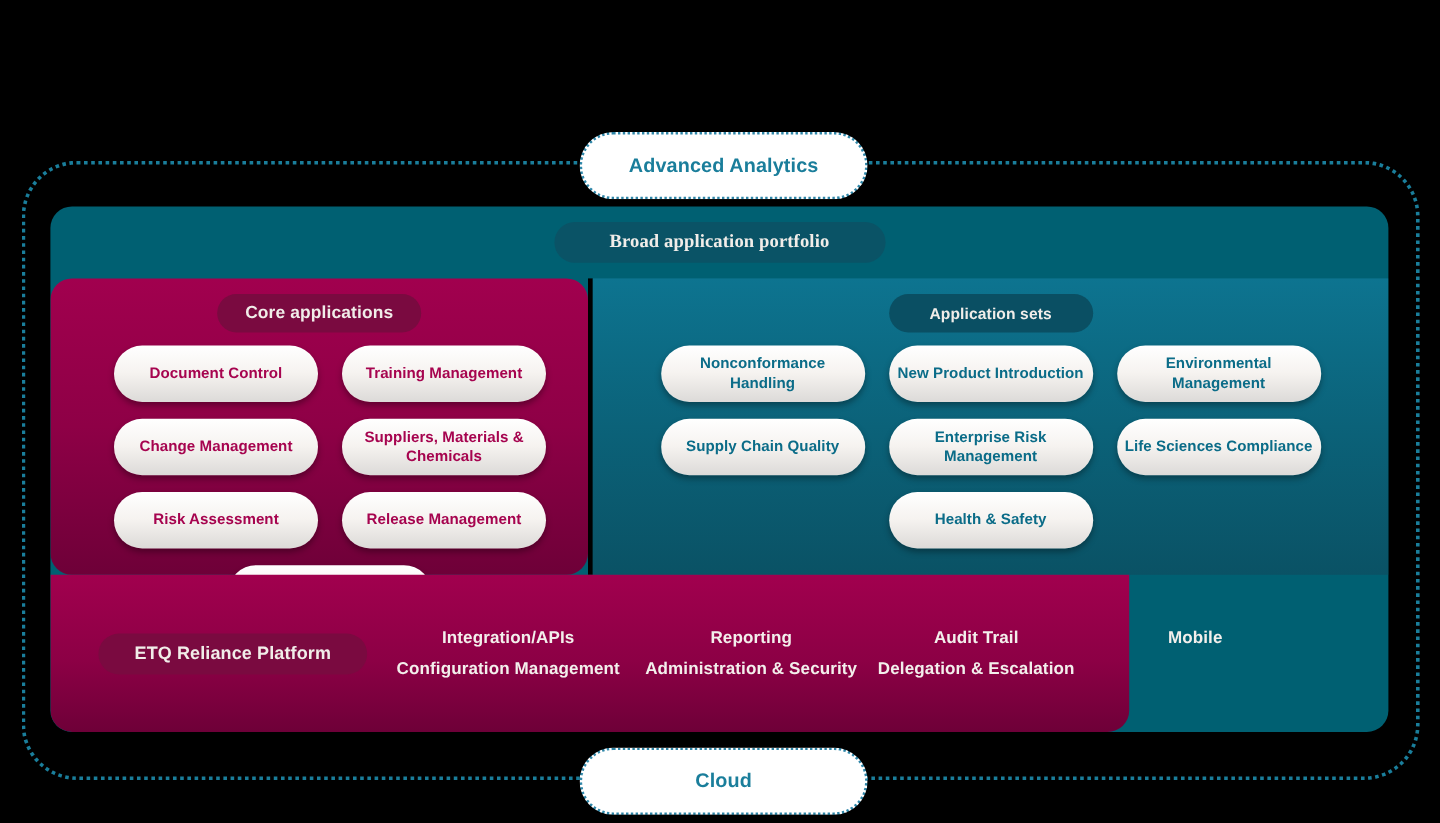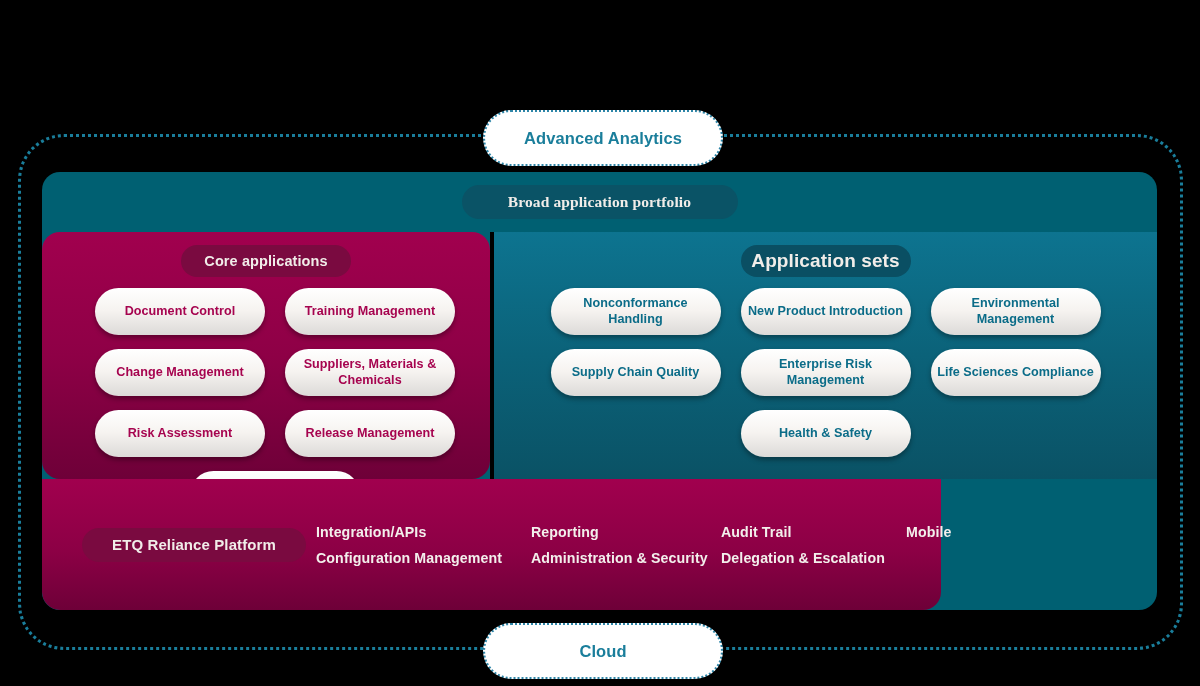--- a/index.html
+++ b/index.html
@@ -136,21 +136,21 @@
   .chip-core {
     background: #7A0A40;
     width: 170px;
     height: 32px;
     font-size: 14.5px;
   }
   .chip-sets {
     background: #0A4F63;
     width: 170px;
     height: 32px;
-    font-size: 19px;
+    font-size: 13px;
   }
 
   
   .card-grid {
     position: absolute;
     top: 56px;
     left: 0;
     width: 100%;
     display: flex;
     flex-wrap: wrap;
@@ -224,21 +224,21 @@
     margin-left: 10px;
   }
   .feature-row {
     display: flex;
     align-items: center;
   }
   .feature {
     color: #F3EFEC;
     font-size: 14.2px;
     font-weight: bold;
-    text-align: left;
+    text-align: center;
     letter-spacing: 0.1px;
     white-space: nowrap;
   }
   .feature-row-1 .feature:nth-child(1) { width: 215px; }
   .feature-row-1 .feature:nth-child(2) { width: 190px; }
   .feature-row-1 .feature:nth-child(3) { width: 185px; }
   .feature-row-1 .feature:nth-child(4) { width: 180px; }
   .feature-row-2 .feature:nth-child(1) { width: 215px; }
   .feature-row-2 .feature:nth-child(2) { width: 190px; }
   .feature-row-2 .feature:nth-child(3) { width: 185px; }

